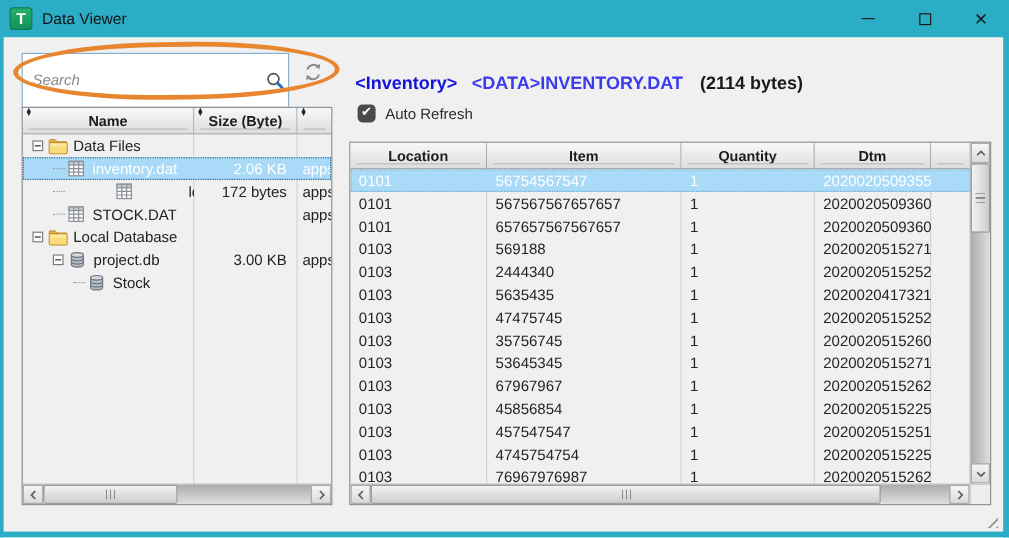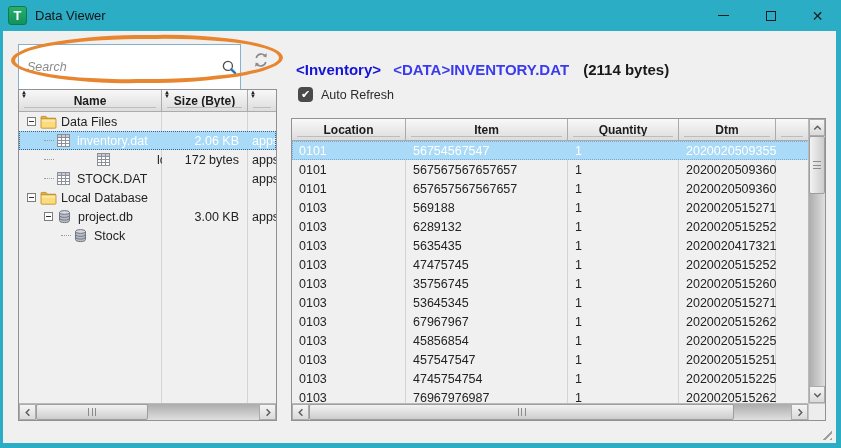--- a/index.html
+++ b/index.html
@@ -363,21 +363,21 @@
             <div class="grid-cell">20200205093602</div>
           </div>
           <div class="grid-row">
             <div class="grid-cell">0103</div>
             <div class="grid-cell">569188</div>
             <div class="grid-cell">1</div>
             <div class="grid-cell">20200205152719</div>
           </div>
           <div class="grid-row">
             <div class="grid-cell">0103</div>
-            <div class="grid-cell">6289132</div>
+            <div class="grid-cell">2444340</div>
             <div class="grid-cell">1</div>
             <div class="grid-cell">20200205152523</div>
           </div>
           <div class="grid-row">
             <div class="grid-cell">0103</div>
             <div class="grid-cell">5635435</div>
             <div class="grid-cell">1</div>
             <div class="grid-cell">20200204173212</div>
           </div>
           <div class="grid-row">

